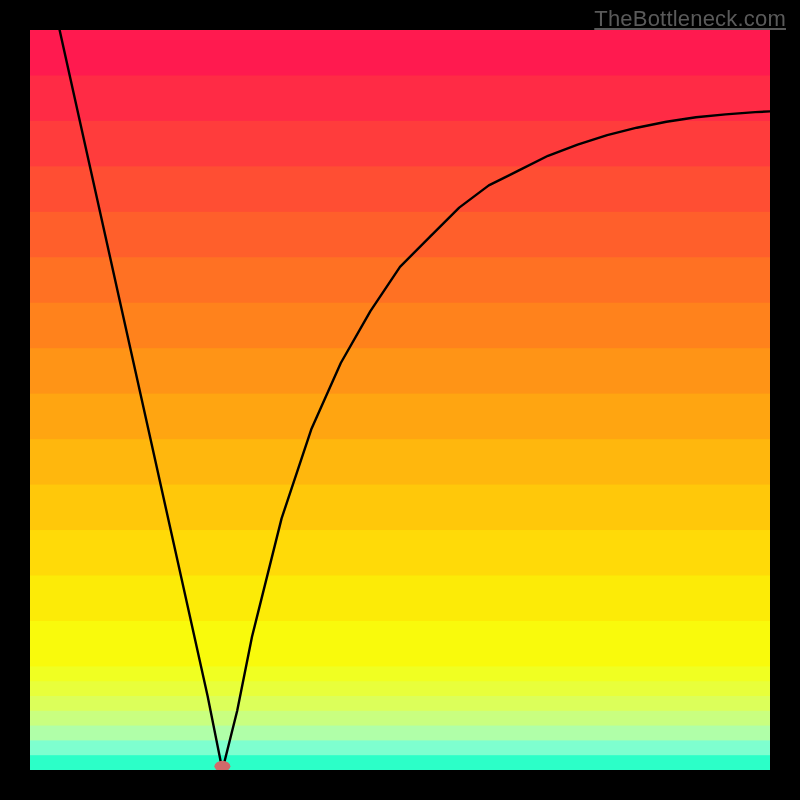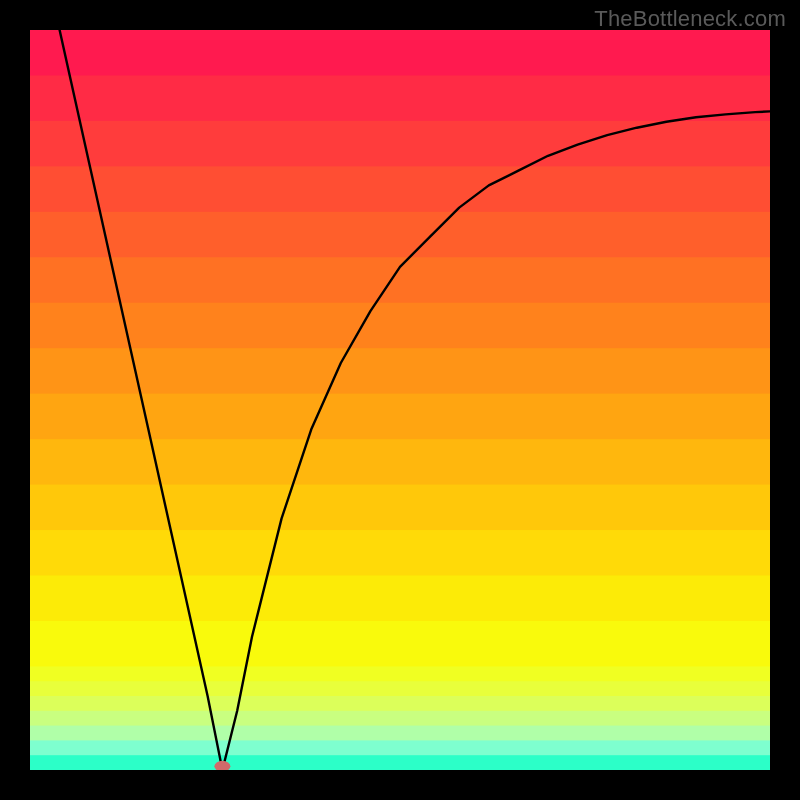--- a/index.html
+++ b/index.html
@@ -30,20 +30,21 @@
   }
   .watermark {
     position: absolute;
     top: 6px;
     right: 14px;
     color: #5a5a5a;
     font-size: 22px;
     font-weight: 500;
     letter-spacing: 0.2px;
     user-select: none;
+    text-decoration: underline;
   }
 </style>
 </head>
 <body>
 
 <div class="outer">
   <div class="watermark">TheBottleneck.com</div>
   <div class="plot-area">
     <svg id="chart-svg" width="740" height="740" viewBox="0 0 740 740">
         <rect x="0" y="0" width="740" height="46.457142857142856" fill="#ff1a4f"></rect>

